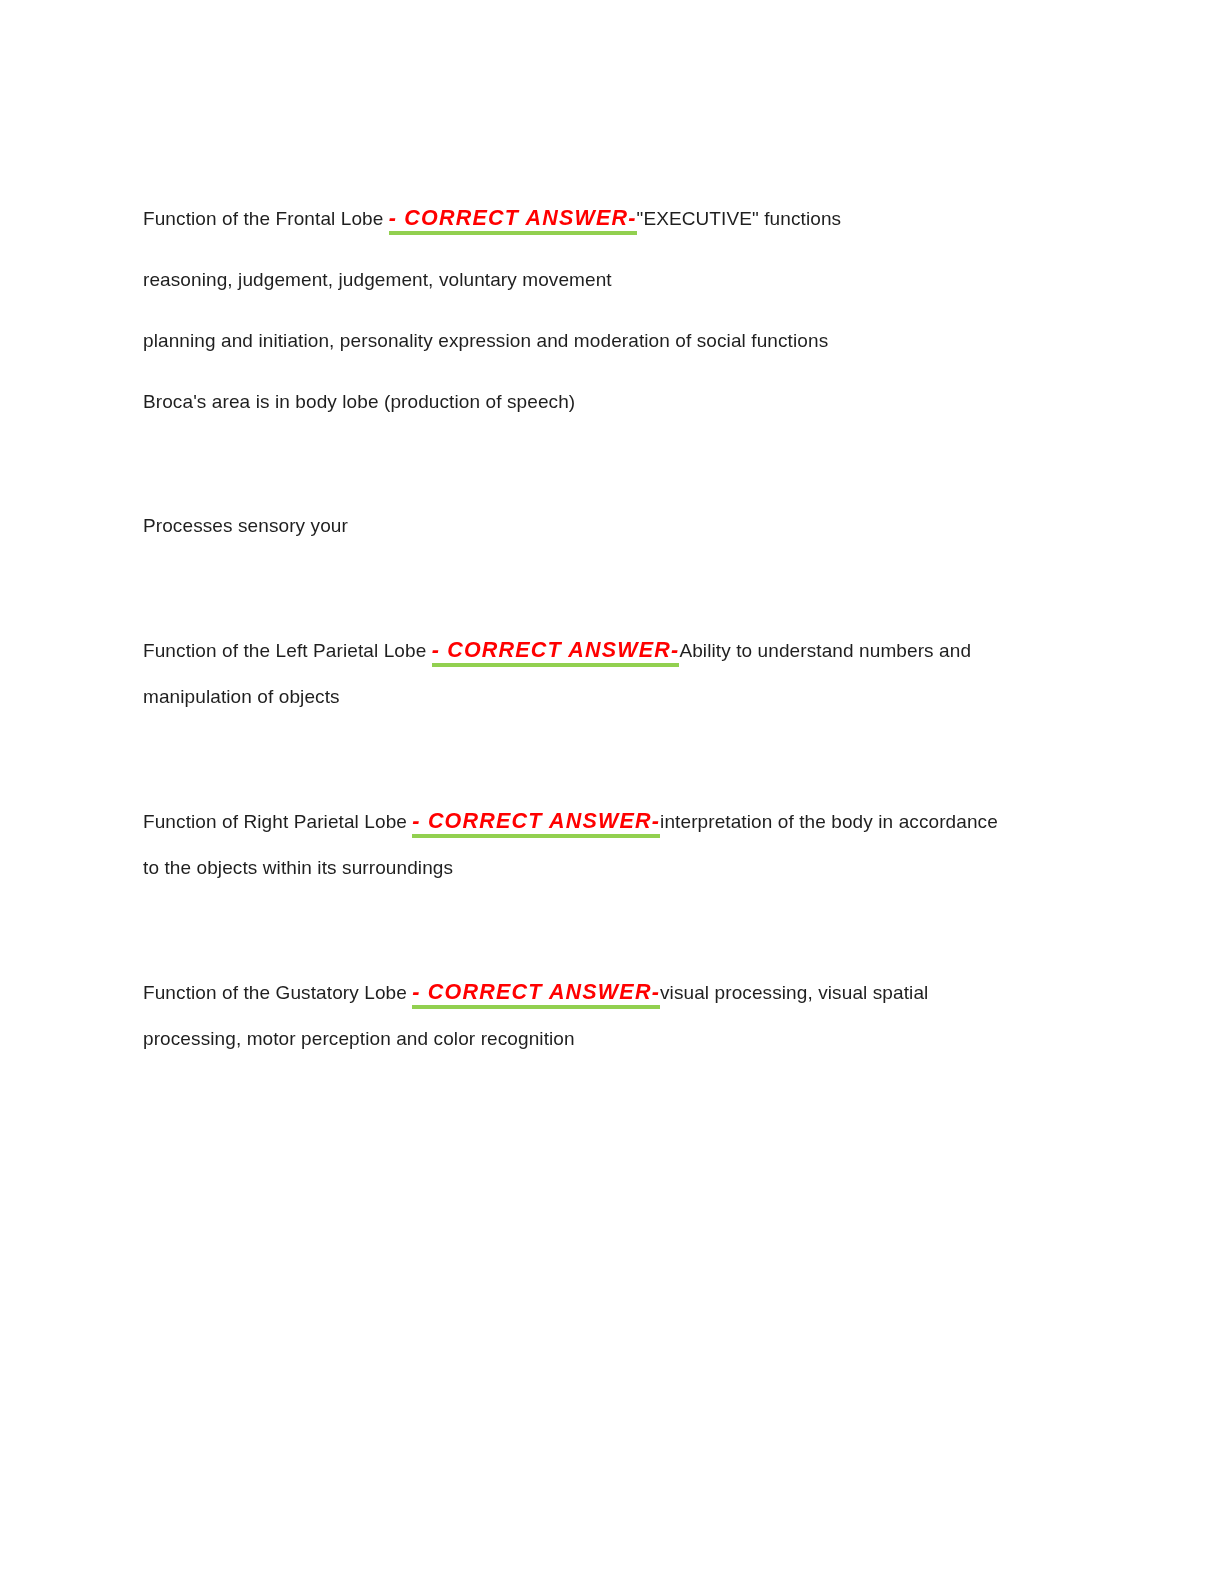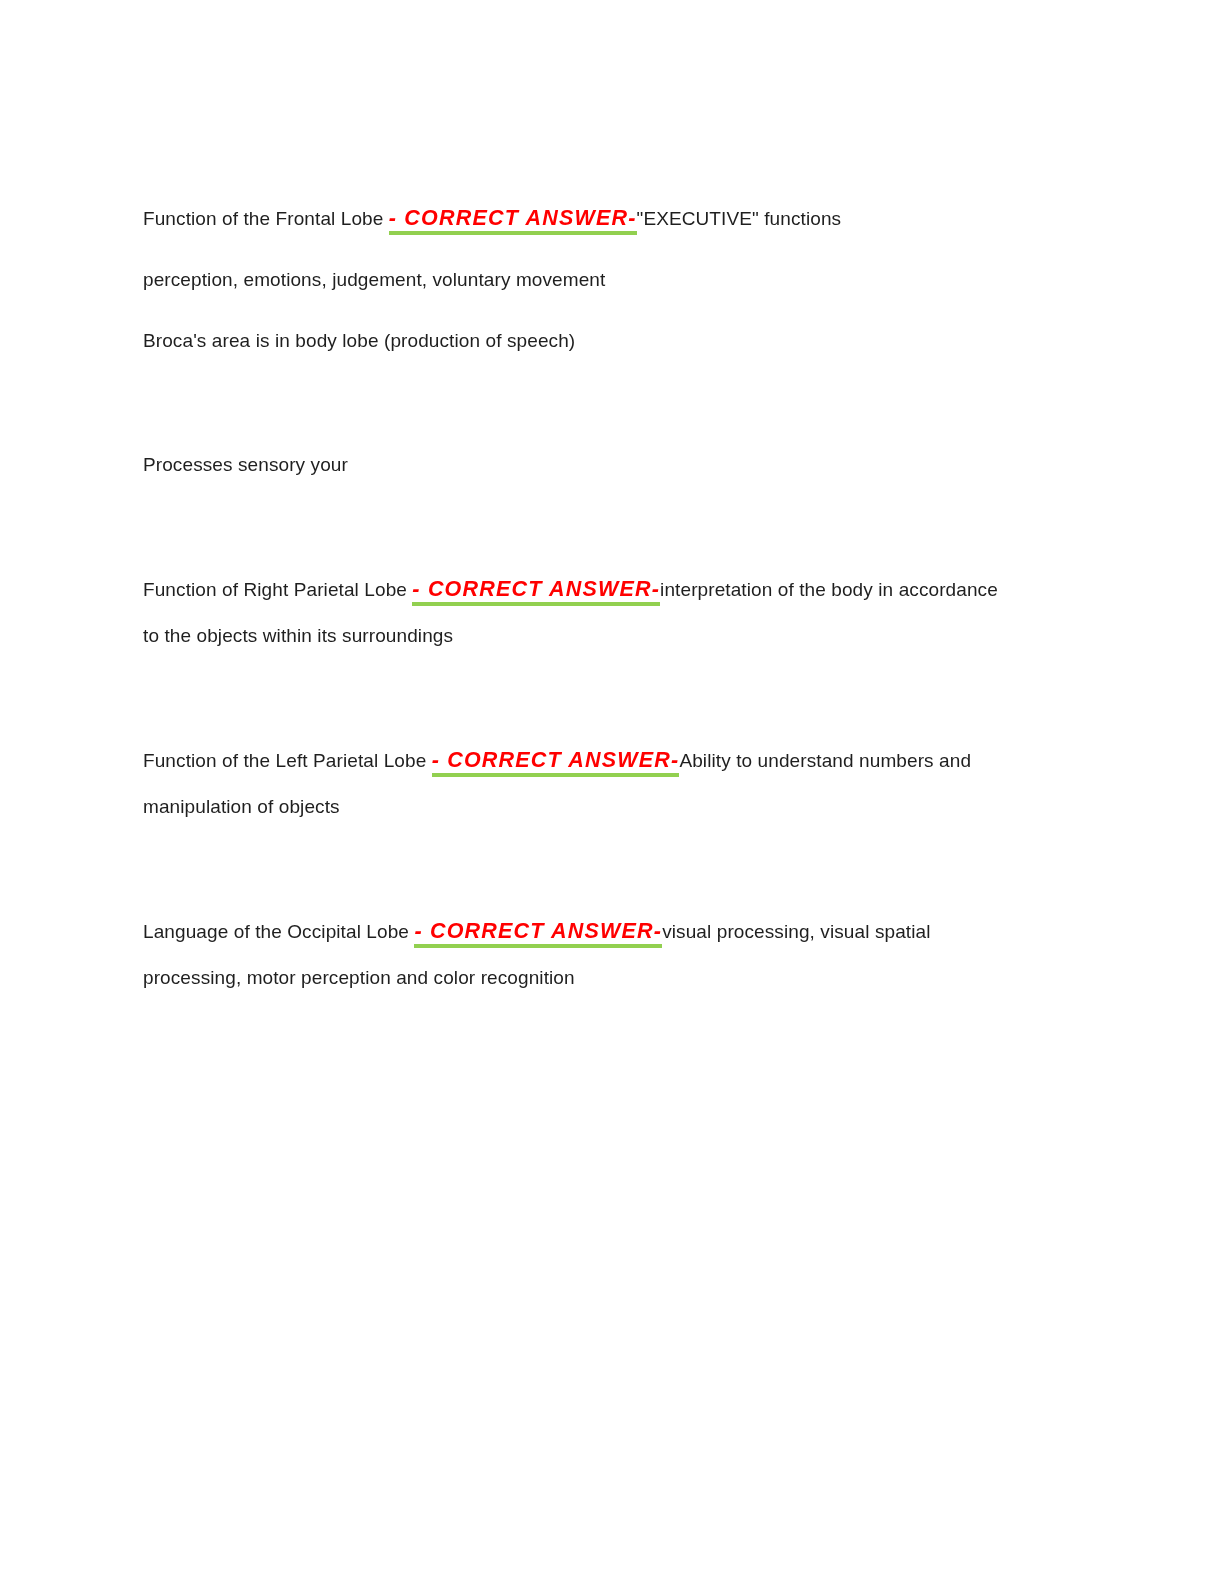--- a/index.html
+++ b/index.html
@@ -46,34 +46,35 @@
   }
 </style>
 </head>
 <body>
 
 <div class="page">
   <div class="content">
 
     <div class="section">
       <p class="para"><span>Function of the Frontal Lobe </span><span class="marker">- CORRECT ANSWER-</span><span>"EXECUTIVE" functions</span></p>
-      <p class="para">perception, emotions, judgement, voluntary movement</p>
+      <p class="para">reasoning, judgement, judgement, voluntary movement</p>
+      <p class="para">planning and initiation, personality expression and moderation of social functions</p>
       <p class="para">Broca's area is in body lobe (production of speech)</p>
     </div>
 
     <div class="section">
       <p class="para">Processes sensory your</p>
     </div>
 
     <div class="section">
+      <p class="para"><span>Function of the Left Parietal Lobe </span><span class="marker">- CORRECT ANSWER-</span><span>Ability to understand numbers and manipulation of objects</span></p>
+    </div>
+
+    <div class="section">
       <p class="para"><span>Function of Right Parietal Lobe </span><span class="marker">- CORRECT ANSWER-</span><span>interpretation of the body in accordance to the objects within its surroundings</span></p>
     </div>
 
     <div class="section">
-      <p class="para"><span>Function of the Left Parietal Lobe </span><span class="marker">- CORRECT ANSWER-</span><span>Ability to understand numbers and manipulation of objects</span></p>
-    </div>
-
-    <div class="section">
-      <p class="para"><span>Language of the Occipital Lobe </span><span class="marker">- CORRECT ANSWER-</span><span>visual processing, visual spatial processing, motor perception and color recognition</span></p>
+      <p class="para"><span>Function of the Gustatory Lobe </span><span class="marker">- CORRECT ANSWER-</span><span>visual processing, visual spatial processing, motor perception and color recognition</span></p>
     </div>
 
   </div>
 </div>
 
 </body></html>

